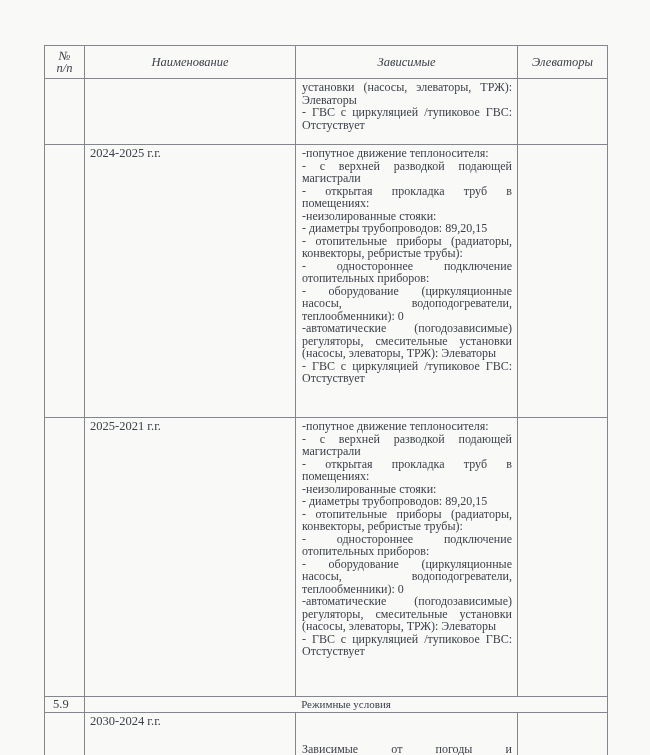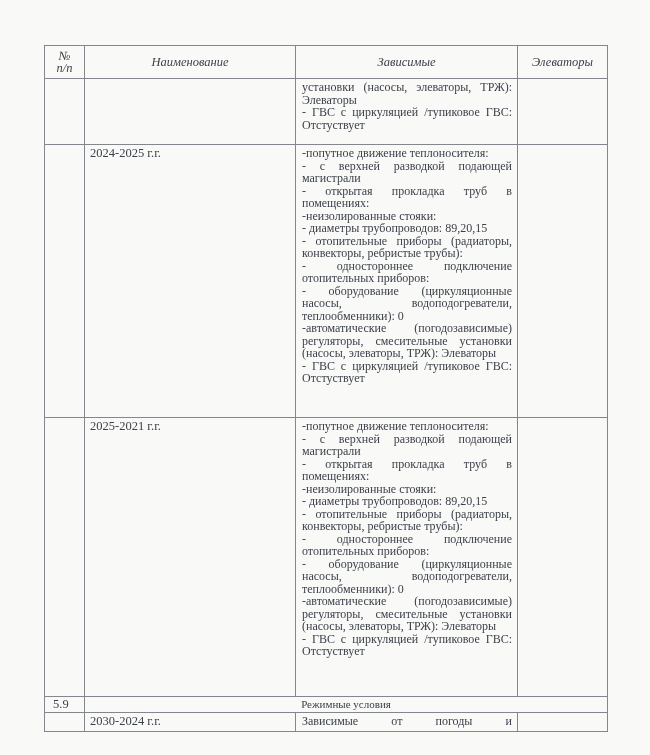--- a/index.html
+++ b/index.html
@@ -71,20 +71,21 @@
   }
   td.section-num-cell {
     font-size: 12.5px;
     line-height: 13px;
     padding: 1px 0 0 8px;
   }
   .justify-line {
     text-align: justify;
     text-align-last: justify;
     line-height: 12.5px;
+    margin-top: 28px;
   }
 </style>
 </head>
 <body>
 
 <div class="page">
   <table class="doc-table">
     <colgroup>
       <col class="c1">
         <col class="c2">

